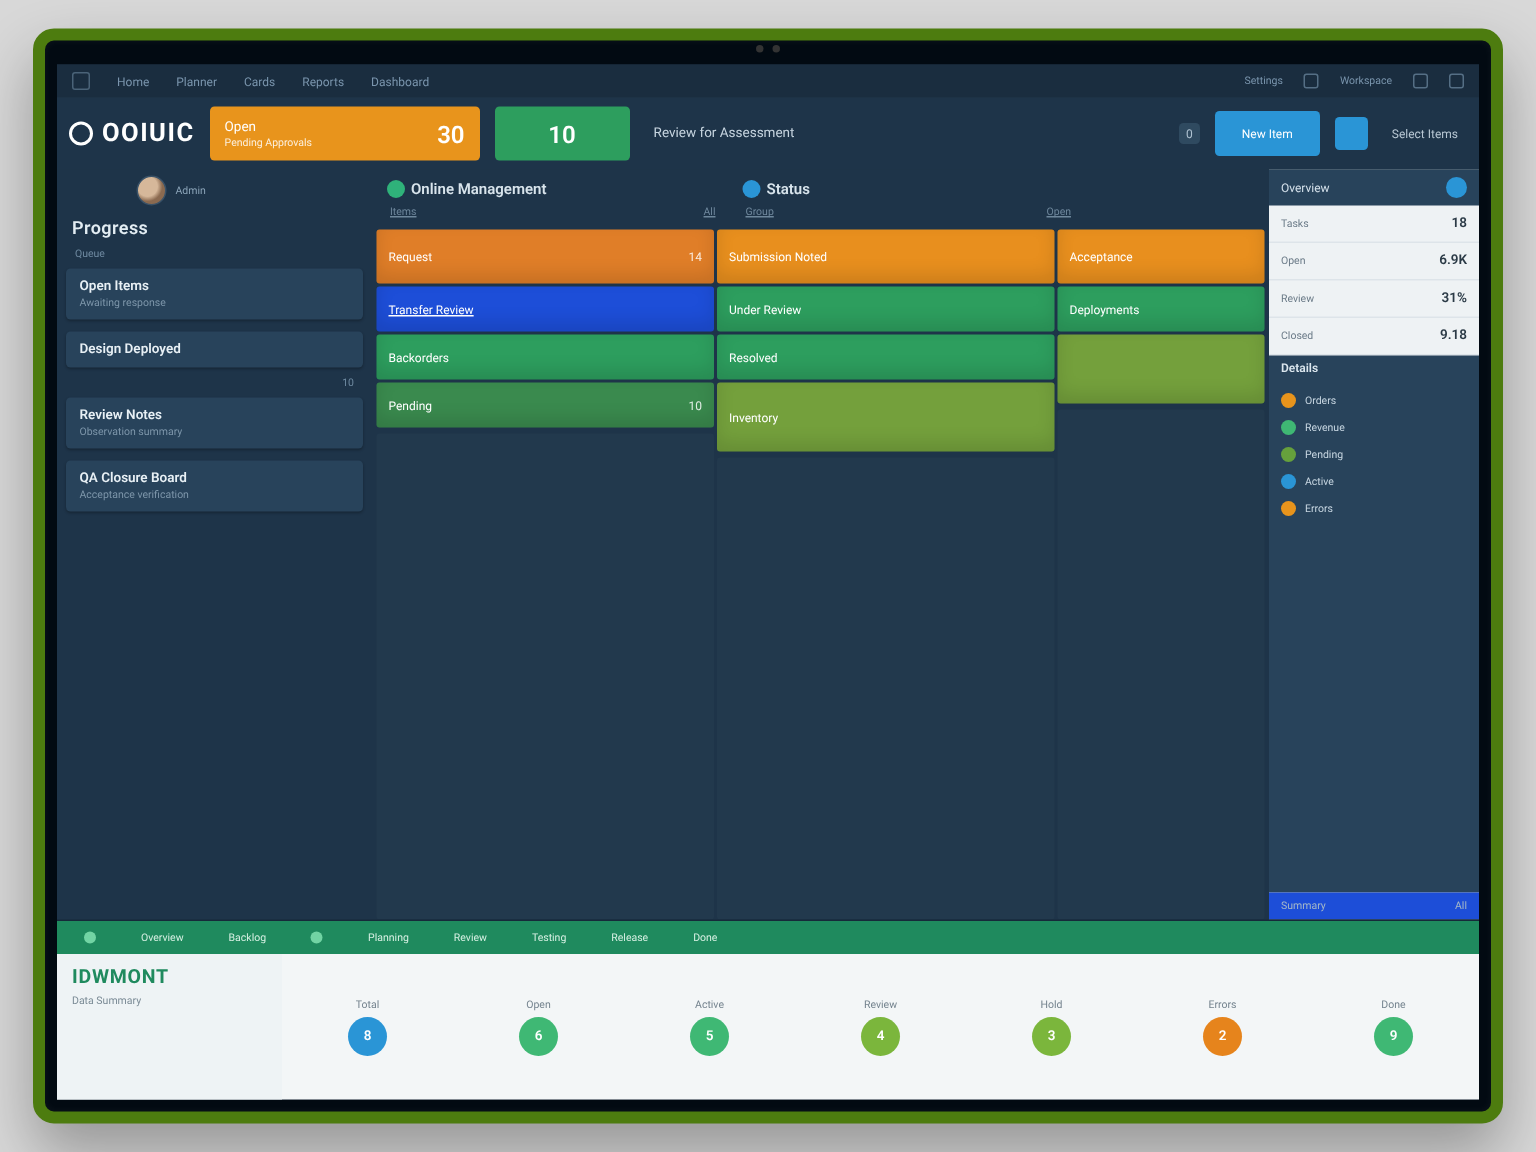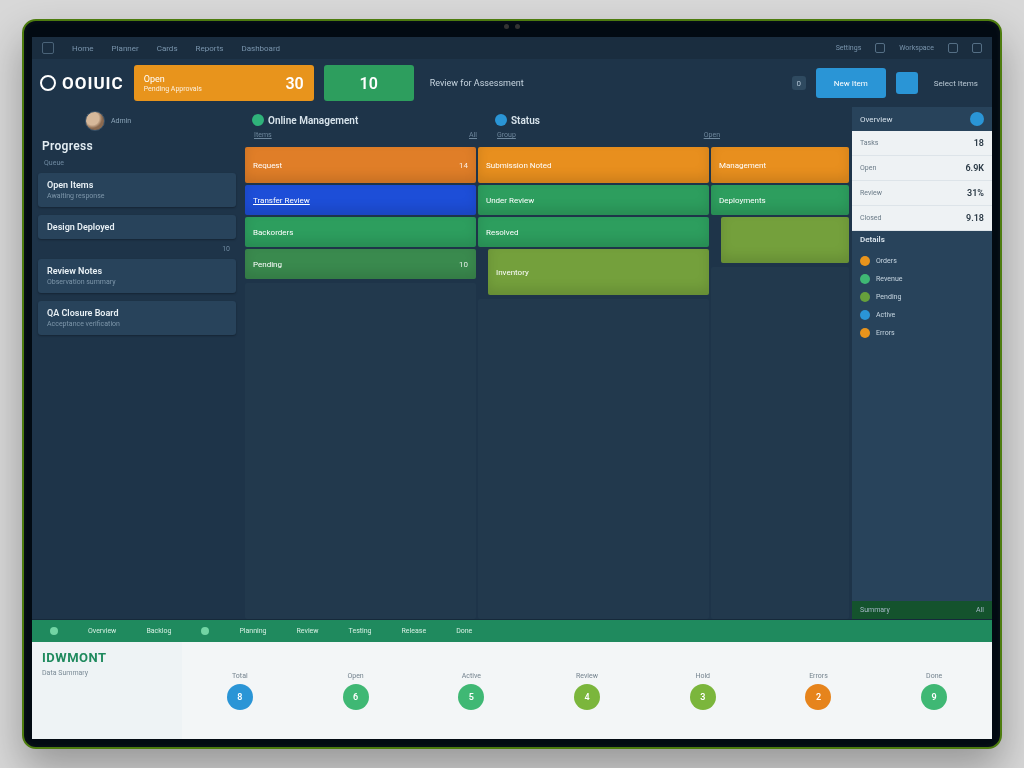--- a/index.html
+++ b/index.html
@@ -1,17 +1,17 @@
 <!DOCTYPE html>
 <html><head>
 <meta charset="utf-8">
 <style>
   * { box-sizing: border-box; margin: 0; padding: 0; font-family: -apple-system, "Segoe UI", Roboto, sans-serif; }
   body { background: #d8d8d8; width: 1024px; height: 768px; overflow: hidden; display: flex; align-items: center; justify-content: center; }
-  .device { width: 980px; height: 730px; background: #020a12; border-radius: 14px; border: 2px solid #4d7c0f; position: relative; overflow: hidden; box-shadow: 0 20px 40px rgba(0,0,0,.3), inset 0 0 6px rgba(255,255,255,.05); }
+  .device { width: 980px; height: 730px; background: #020a12; border-radius: 14px; border: 8px solid #4d7c0f; position: relative; overflow: hidden; box-shadow: 0 20px 40px rgba(0,0,0,.3), inset 0 0 6px rgba(255,255,255,.05); }
   .camera { position: absolute; top: 3px; left: 50%; transform: translateX(-50%); display: flex; gap: 6px; align-items: center; }
   .cam-dot { width: 5px; height: 5px; border-radius: 50%; background: #333; }
   .screen { position: absolute; inset: 16px 8px 8px 8px; background: #1e3449; display: flex; flex-direction: column; }
 
   
   .topnav { height: 22px; background: #1a2d3f; display: flex; align-items: center; padding: 0 10px; gap: 18px; color: #7a95ad; font-size: 8px; }
   .nav-sq { width: 12px; height: 12px; border: 1px solid #4a6378; border-radius: 2px; }
   .topnav .spacer { flex: 1; }
   .nav-right { display: flex; gap: 14px; align-items: center; font-size: 7px; }
   .nav-icon { width: 10px; height: 10px; border: 1px solid #556f85; border-radius: 2px; }
@@ -50,38 +50,38 @@
   .colhead.right .ico { background: #2a95d6; }
   .subheads { display: flex; height: 16px; font-size: 7px; color: #6e879c; }
   .subheads > div { flex: 1; display: flex; justify-content: space-between; padding: 0 10px; text-decoration: underline; }
   .grid { display: flex; flex: 1; }
   .gcol { flex: 1; display: flex; flex-direction: column; gap: 2px; padding: 0 1px; }
   .tile { border-radius: 2px; color: #fff; font-size: 8px; padding: 6px 8px; display: flex; justify-content: space-between; align-items: center; box-shadow: inset 0 -6px 12px rgba(0,0,0,.12); }
   .t-orange { background: #e07e28; height: 36px; }
   .t-orange2 { background: #e88f1e; height: 36px; }
   .t-blue { background: #1d4ed8; height: 30px; text-decoration: underline; }
   .t-green { background: #2d9e5e; height: 30px; }
-  .t-olive { background: #74a03c; height: 46px; margin-left: 10px; }
+  .t-olive { background: #74a03c; height: 46px; }
   .t-darkgreen { background: #3a8a4e; height: 30px; }
   .tile .tnum { font-size: 8px; opacity: .85; }
   .gfill { flex: 1; background: #22394d; margin-top: 2px; border-radius: 2px; }
 
   
   .rightcol { width: 140px; background: #eef2f4; display: flex; flex-direction: column; font-size: 8px; color: #3b4a57; }
   .r-head { background: #28435b; color: #d4e0ea; padding: 5px 8px; font-size: 8px; display: flex; justify-content: space-between; align-items: center; }
   .r-head .ric { width: 14px; height: 14px; border-radius: 50%; background: #2a95d6; }
   .r-row { padding: 7px 8px; border-bottom: 1px solid #dde4e9; display: flex; justify-content: space-between; align-items: center; }
   .r-row .rlabel { color: #6a7a87; font-size: 7px; }
   .r-row .rval { color: #2b3a46; font-size: 9px; font-weight: 600; }
   .r-sect { background: #28435b; color: #dbe6ee; padding: 4px 8px; font-size: 8px; font-weight: 600; }
   .r-list { flex: 1; background: #28435b; padding: 4px 0; }
   .r-li { display: flex; align-items: center; gap: 6px; padding: 4px 8px; color: #c8d7e2; font-size: 7px; }
   .r-dot { width: 10px; height: 10px; border-radius: 50%; }
   .dot-o { background: #e8941c; } .dot-g { background: #3fb874; } .dot-gr { background: #66a03c; } .dot-b { background: #2a95d6; }
-  .r-foot { background: #14532d; padding: 5px 8px; color: #a5b8c7; font-size: 7px; display:flex; justify-content: space-between; align-items: center; }
+  .r-foot { background: #1d4ed8; padding: 5px 8px; color: #a5b8c7; font-size: 7px; display:flex; justify-content: space-between; align-items: center; }
 
   
   .bottom { height: 120px; display: flex; flex-direction: column; border-top: 1px solid #16293a; }
   .btm-bar { height: 22px; background: #1f8a5e; display: flex; align-items: center; gap: 30px; padding: 0 18px; color: #d7f0e3; font-size: 7px; }
   .btm-bar .bdot { width: 8px; height: 8px; border-radius: 50%; background: #72d4a4; }
   .btm-main { flex: 1; background: #f3f6f7; display: flex; }
   .btm-left { width: 150px; background: #eef3f5; padding: 8px 10px; display:flex; flex-direction:column; gap:4px;}
   .btm-brand { color: #1f8a5e; font-size: 13px; font-weight: 700; letter-spacing: .5px; }
   .btm-sub { color: #7b8b96; font-size: 7px; }
   .btm-grid { flex: 1; display: flex; align-items: center; gap: 24px; padding: 0 12px; }
@@ -216,21 +216,21 @@
             <div class="tile t-green">
                 <span>Resolved</span>
               </div>
             <div class="tile t-olive">
                 <span>Inventory</span>
               </div>
             <div class="gfill"></div>
           </div>
           <div class="gcol" style="flex:0 0 140px">
             <div class="tile t-orange2">
-                <span>Management</span>
+                <span>Acceptance</span>
               </div>
             <div class="tile t-green">
                 <span>Deployments</span>
               </div>
             <div class="tile t-olive">
                 <span></span>
               </div>
             <div class="gfill"></div>
           </div>
         </div>

